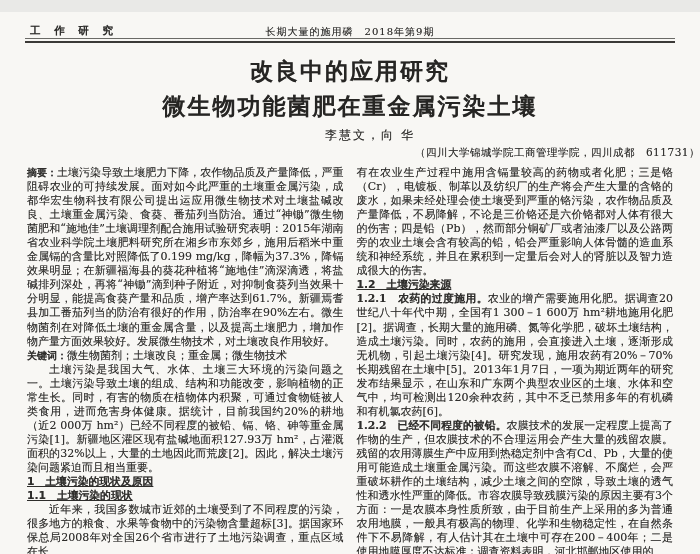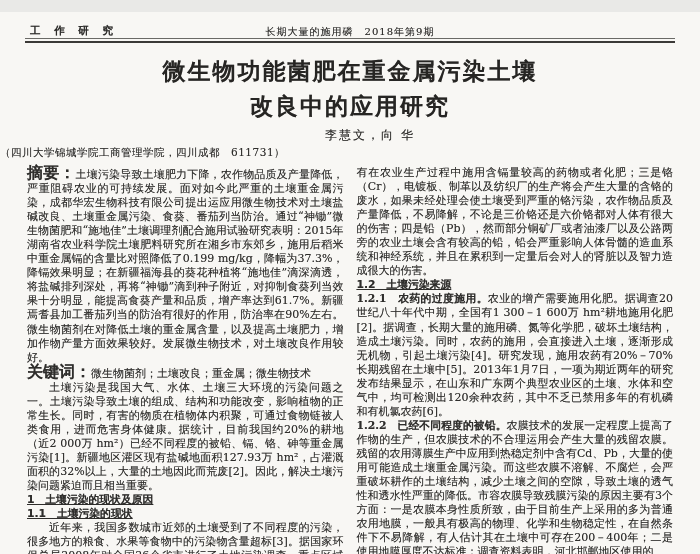--- a/index.html
+++ b/index.html
@@ -24,26 +24,26 @@
   .rule-thin { position: absolute; top: 26px; left: 25px; right: 25px; border-top: 1px solid #6a6a66; }
   .rule-thick { position: absolute; top: 29px; left: 25px; right: 25px; border-top: 2px solid #3b3a37; }
   .title {
     position: absolute; top: 42px; left: 0; width: 100%;
     text-align: center;
     font-family: "DejaVu Sans", "Liberation Sans", sans-serif;
     font-weight: bold; font-size: 23px; line-height: 35px;
     letter-spacing: 2px; color: #262523;
   }
   .authors { position: absolute; top: 115px; left: 0; width: 100%; text-align: center; font-size: 12px; letter-spacing: 2px; padding-left: 20px; }
-  .affiliation { position: absolute; top: 134px; left: 0; width: 100%; text-align: left; font-size: 10.5px; letter-spacing: 0.5px; }
+  .affiliation { position: absolute; top: 134px; left: 0; width: 100%; text-align: right; font-size: 10.5px; letter-spacing: 0.5px; }
   .columns { position: absolute; top: 154px; left: 27px; width: 646px; display: flex; gap: 13px; }
   .col { width: 316.5px; font-size: 11px; line-height: 14.05px; text-align: justify; text-justify: inter-ideograph; }
   .col p { margin: 0; }
   .indent { text-indent: 2em; }
-  .lbl { font-weight: bold; font-family: "DejaVu Sans", "Liberation Sans", sans-serif; font-size: 16px; }
+  .lbl { font-weight: bold; font-family: "DejaVu Sans", "Liberation Sans", sans-serif; font-size: 10px; }
   .h-num {
     font-weight: bold;
     font-family: "DejaVu Sans", "Liberation Sans", sans-serif;
     font-size: 10.8px;
     text-decoration: underline;
   }
   .runin { font-weight: bold; font-size: 10.8px; }
 </style>
 </head>
 <body>
@@ -51,22 +51,22 @@
 <div class="page">
 
   <div class="header">
     <span class="header-left">工 作 研 究</span>
     <div class="header-center">长期大量的施用磷　2018年第9期</div>
   </div>
   <div class="rule-thin"></div>
   <div class="rule-thick"></div>
 
   <div class="title">
+    <div>改良中的应用研究</div>
     <div>微生物功能菌肥在重金属污染土壤</div>
-    <div>改良中的应用研究</div>
   </div>
 
   <div class="authors">李慧文，向 华</div>
   <div class="affiliation">（四川大学锦城学院工商管理学院，四川成都　611731）</div>
 
   <div class="columns">
 
     <div class="col">
       <p><span class="lbl">摘要：</span><span>土壤污染导致土壤肥力下降，农作物品质及产量降低，严重阻碍农业的可持续发展。面对如今此严重的土壤重金属污染，成都华宏生物科技有限公司提出运应用微生物技术对土壤盐碱改良、土壤重金属污染、食葵、番茄列当防治。通过“神锄”微生物菌肥和“施地佳”土壤调理剂配合施用试验研究表明：2015年湖南省农业科学院土壤肥料研究所在湘乡市东郊乡，施用后稻米中重金属镉的含量比对照降低了0.199 mg/kg，降幅为37.3%，降镉效果明显；在新疆福海县的葵花种植将“施地佳”滴深滴透，将盐碱排列深处，再将“神锄”滴到种子附近，对抑制食葵列当效果十分明显，能提高食葵产量和品质，增产率达到61.7%。新疆焉耆县加工番茄列当的防治有很好的作用，防治率在90%左右。微生物菌剂在对降低土壤的重金属含量，以及提高土壤肥力，增加作物产量方面效果较好。发展微生物技术，对土壤改良作用较好。</span></p>
       <p><span class="lbl">关键词：</span><span>微生物菌剂；土壤改良；重金属；微生物技术</span></p>

